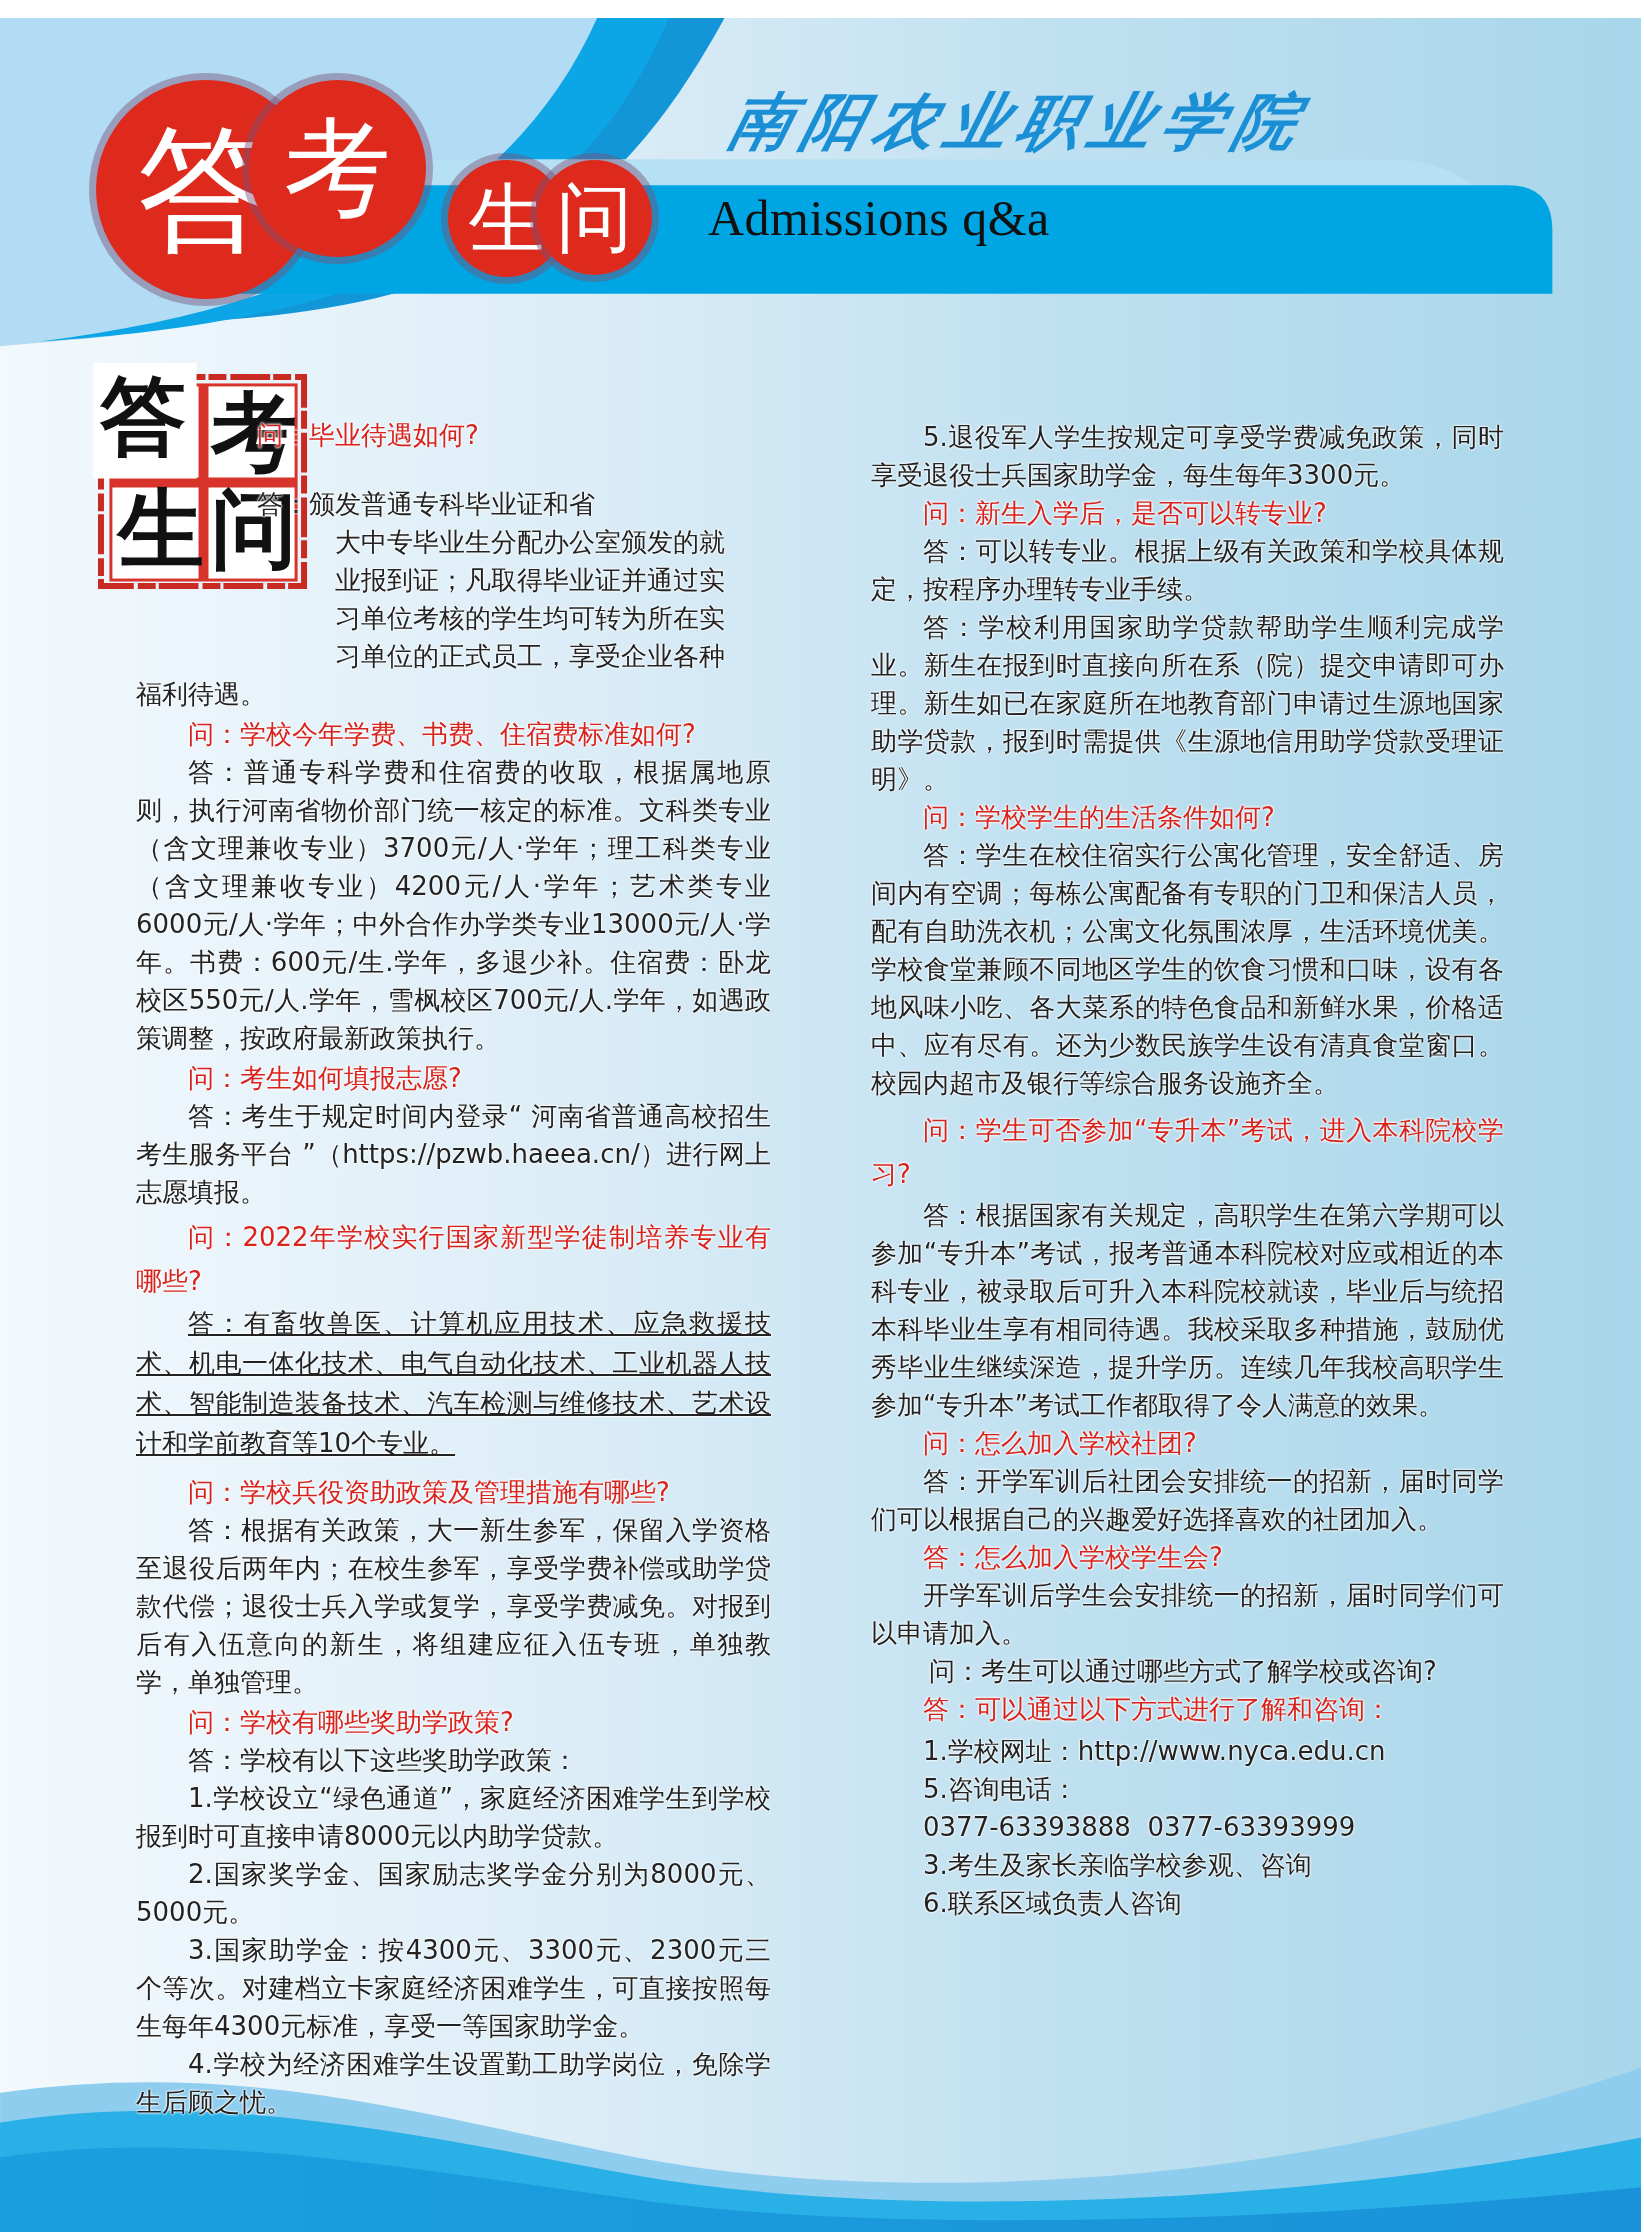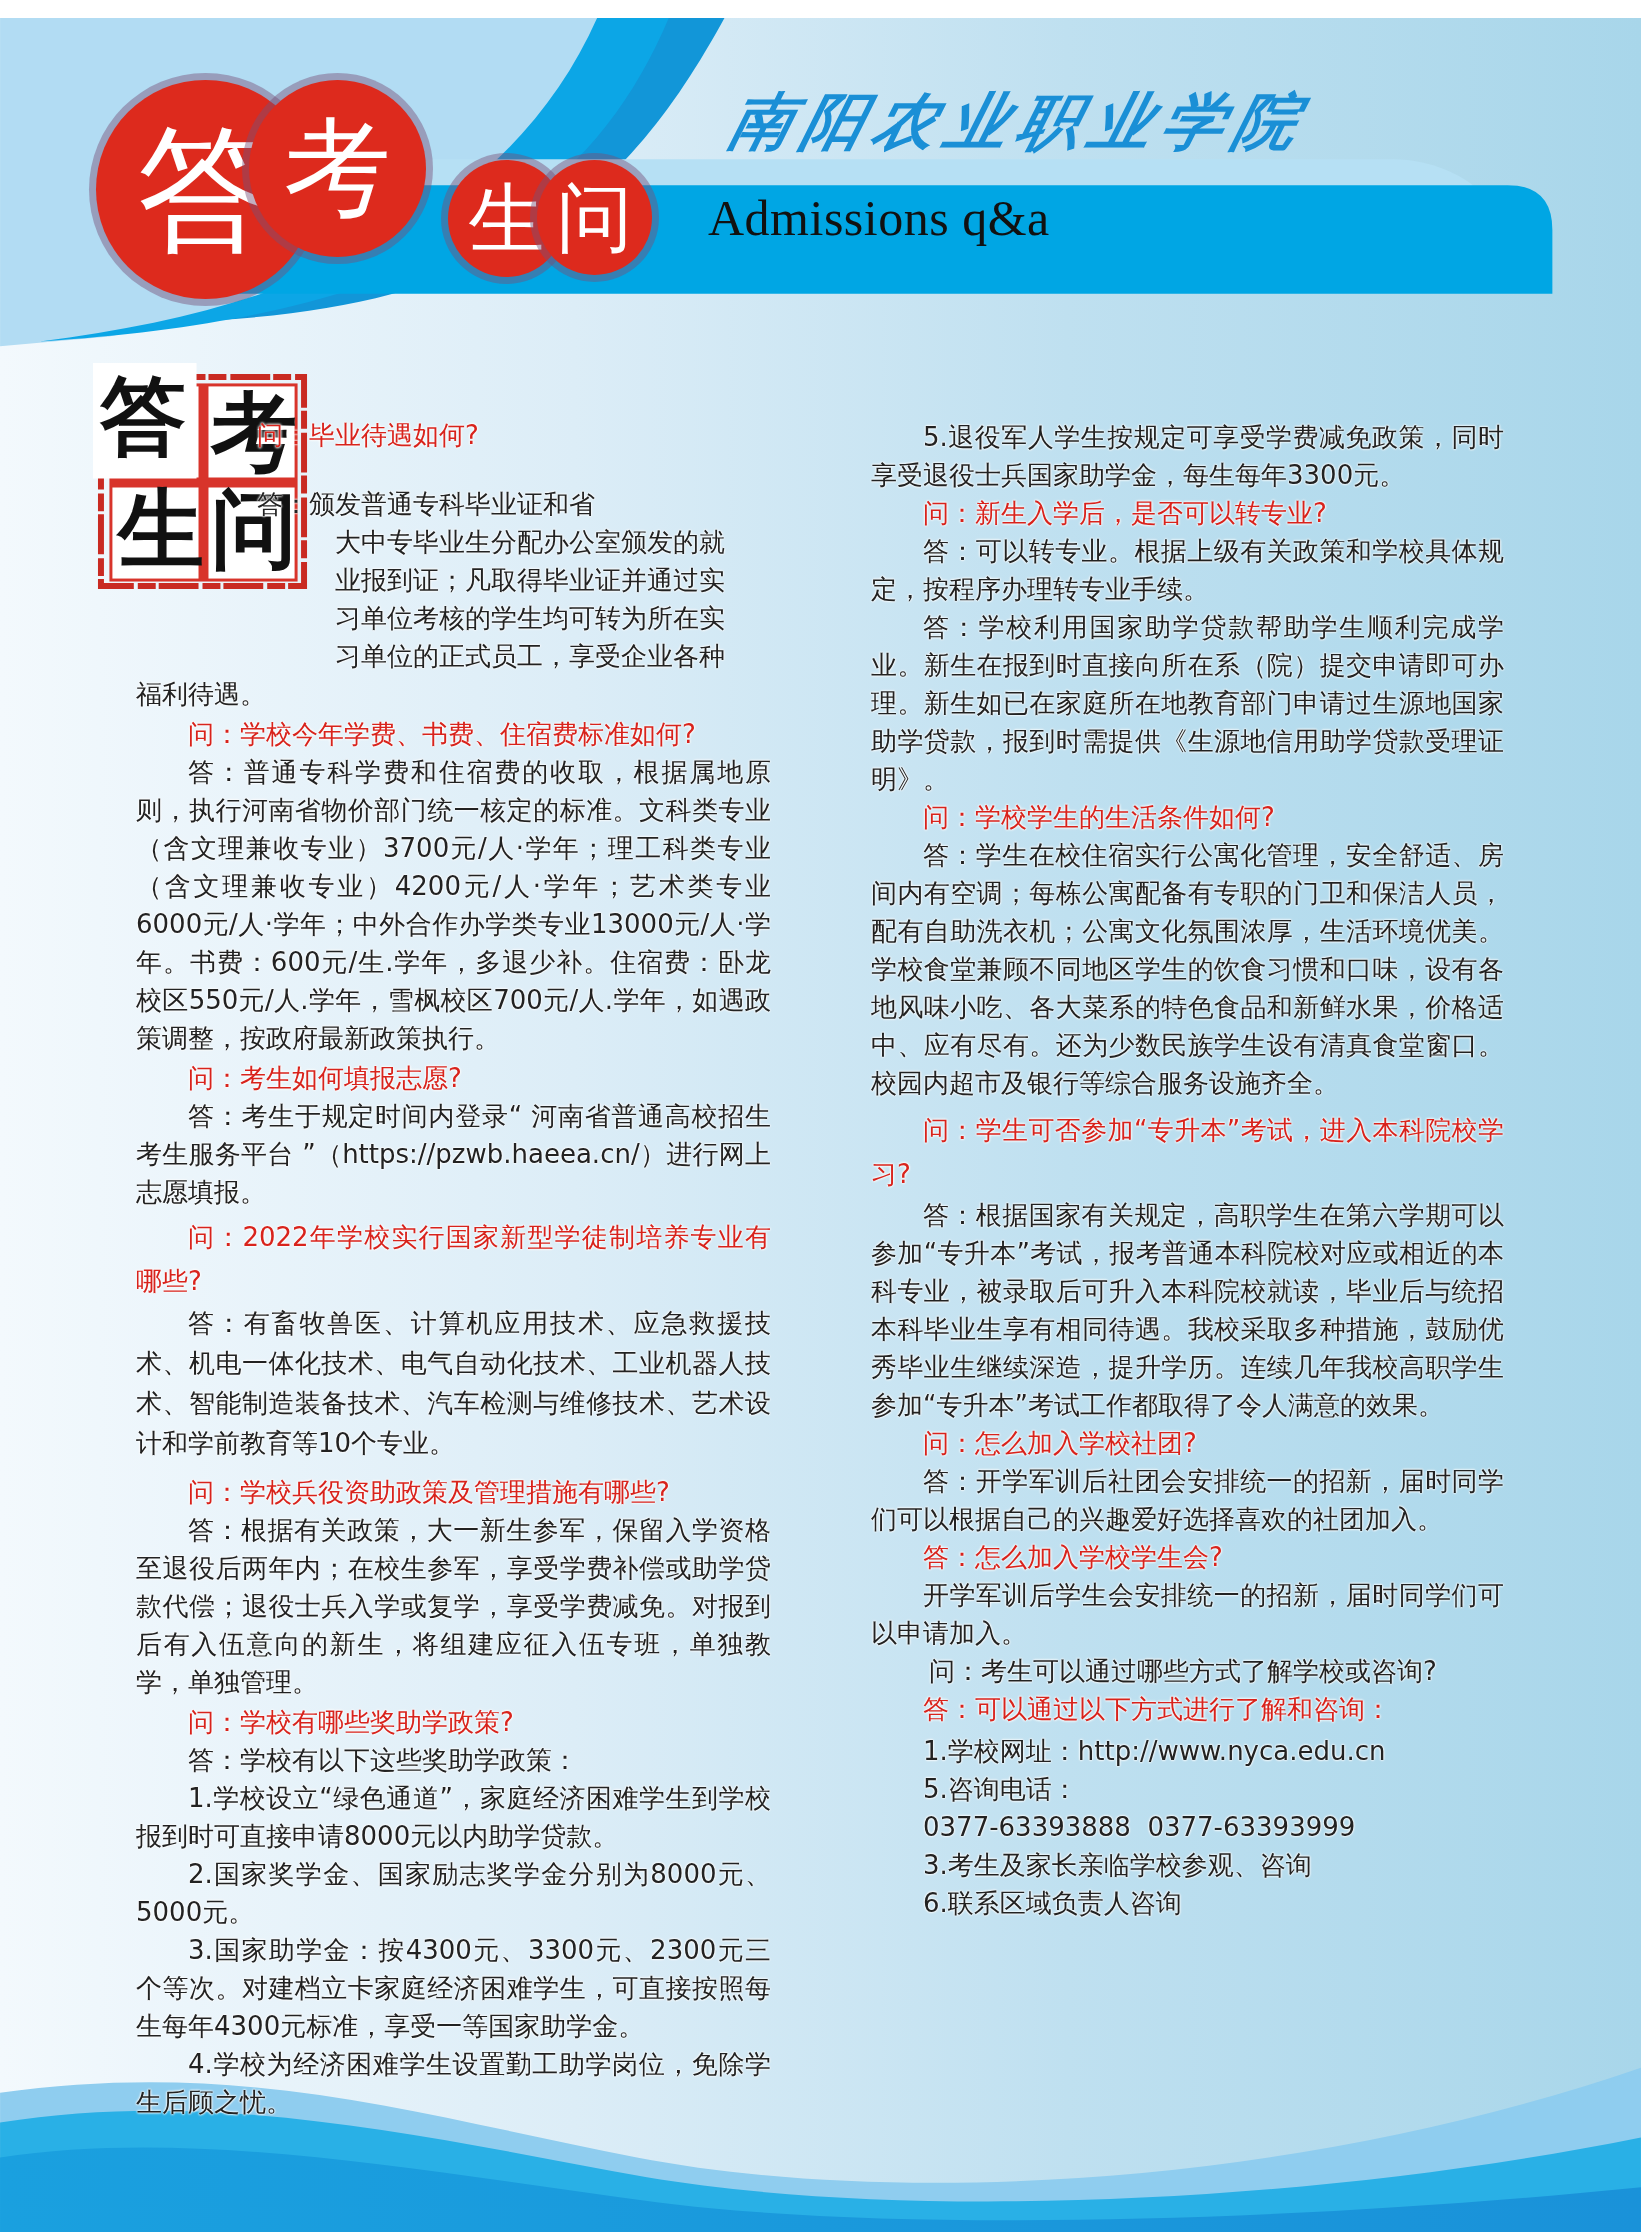--- a/index.html
+++ b/index.html
@@ -103,21 +103,21 @@
     </div>
     <p>福利待遇。</p>
 
     <p class="q" style="margin-top:2px;">问：学校今年学费、书费、住宿费标准如何?</p>
     <p class="a">答：普通专科学费和住宿费的收取，根据属地原则，执行河南省物价部门统一核定的标准。文科类专业（含文理兼收专业）3700元/人·学年；理工科类专业（含文理兼收专业）4200元/人·学年；艺术类专业6000元/人·学年；中外合作办学类专业13000元/人·学年。书费：600元/生.学年，多退少补。住宿费：卧龙校区550元/人.学年，雪枫校区700元/人.学年，如遇政策调整，按政府最新政策执行。</p>
 
     <p class="q" style="margin-top:2px;">问：考生如何填报志愿?</p>
     <p class="a">答：考生于规定时间内登录“ 河南省普通高校招生考生服务平台 ”（https://pzwb.haeea.cn/）进行网上志愿填报。</p>
 
     <p class="q" style="margin-top:4px;line-height:44px;">问：2022年学校实行国家新型学徒制培养专业有哪些?</p>
-    <p class="a" style="line-height:40px;">答：有畜牧兽医、计算机应用技术、应急救援技术、机电一体化技术、电气自动化技术、工业机器人技术、智能制造装备技术、汽车检测与维修技术、艺术设计和学前教育等10个专业。</p>
+    <p class="a" style="line-height:40px;text-decoration:underline;">答：有畜牧兽医、计算机应用技术、应急救援技术、机电一体化技术、电气自动化技术、工业机器人技术、智能制造装备技术、汽车检测与维修技术、艺术设计和学前教育等10个专业。</p>
 
     <p class="q" style="margin-top:10px;">问：学校兵役资助政策及管理措施有哪些?</p>
     <p class="a">答：根据有关政策，大一新生参军，保留入学资格至退役后两年内；在校生参军，享受学费补偿或助学贷款代偿；退役士兵入学或复学，享受学费减免。对报到后有入伍意向的新生，将组建应征入伍专班，单独教学，单独管理。</p>
 
     <p class="q" style="margin-top:2px;">问：学校有哪些奖助学政策?</p>
     <p class="a">答：学校有以下这些奖助学政策：</p>
     <p class="a">1.学校设立“绿色通道”，家庭经济困难学生到学校报到时可直接申请8000元以内助学贷款。</p>
     <p class="a">2.国家奖学金、国家励志奖学金分别为8000元、5000元。</p>
     <p class="a">3.国家助学金：按4300元、3300元、2300元三个等次。对建档立卡家庭经济困难学生，可直接按照每生每年4300元标准，享受一等国家助学金。</p>
     <p class="a">4.学校为经济困难学生设置勤工助学岗位，免除学生后顾之忧。</p>

